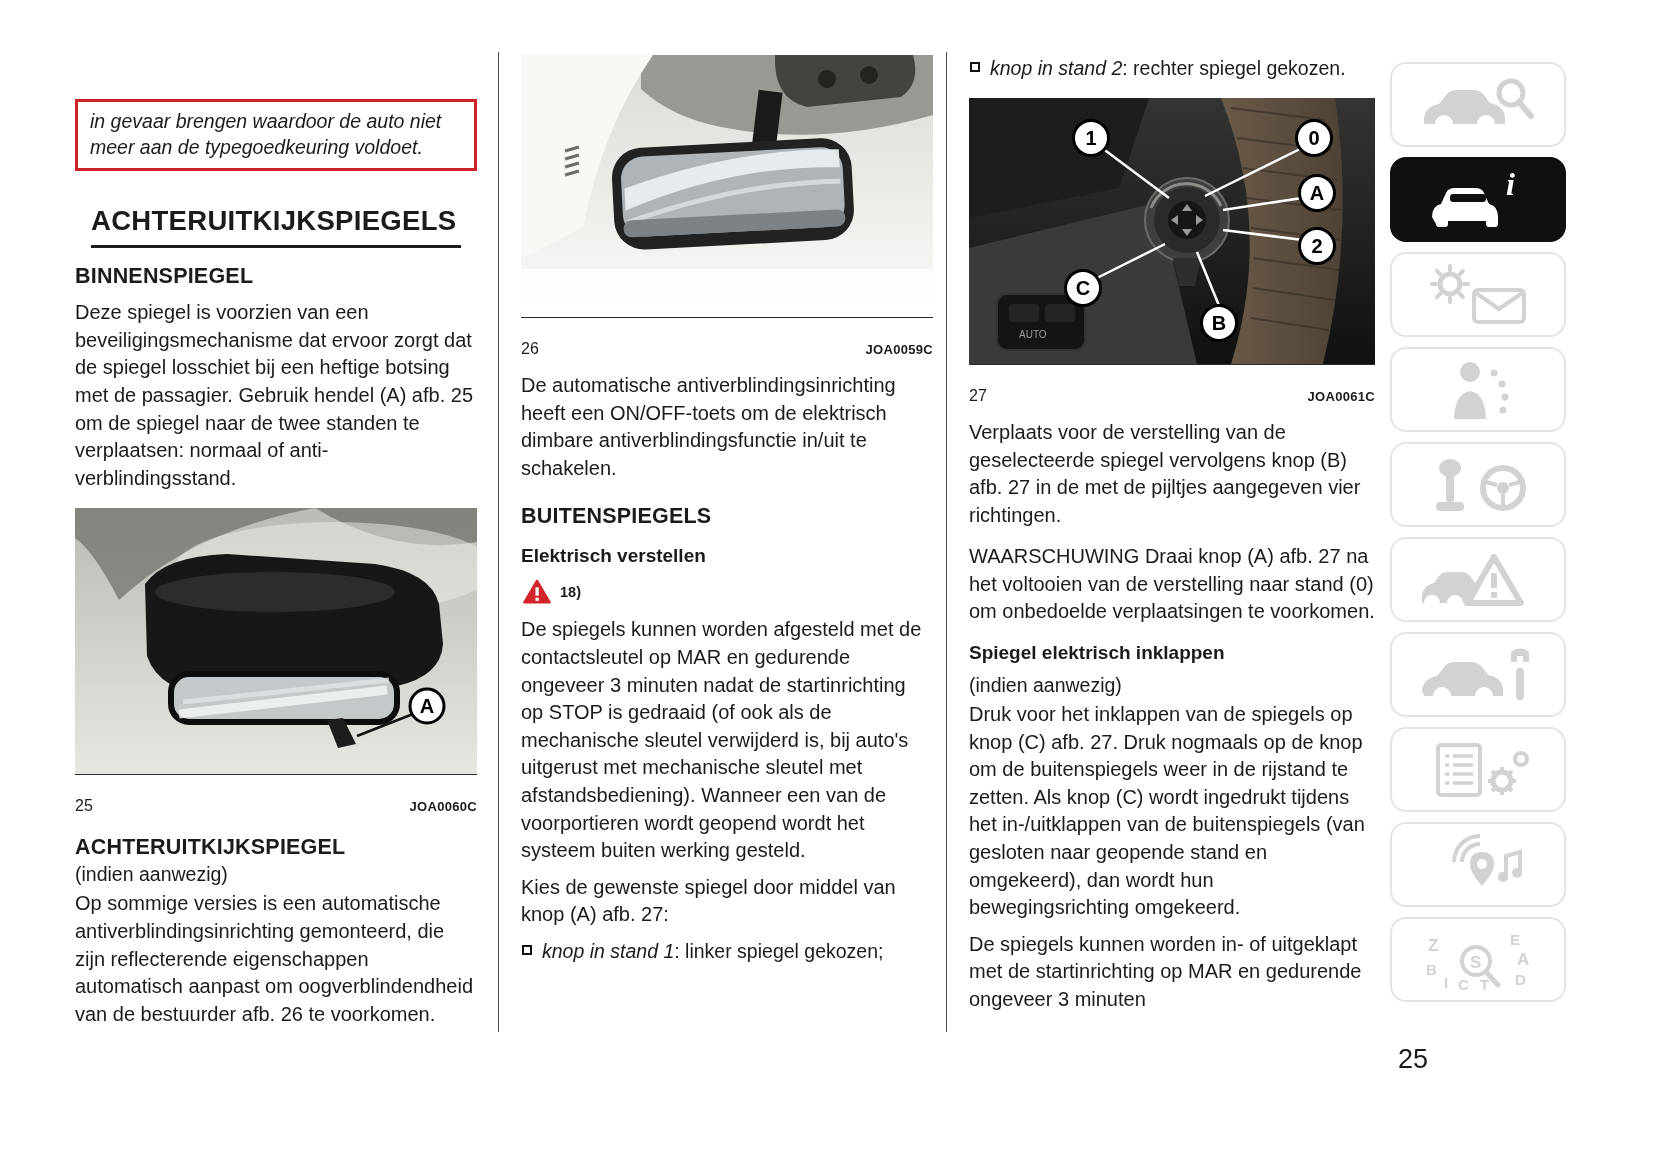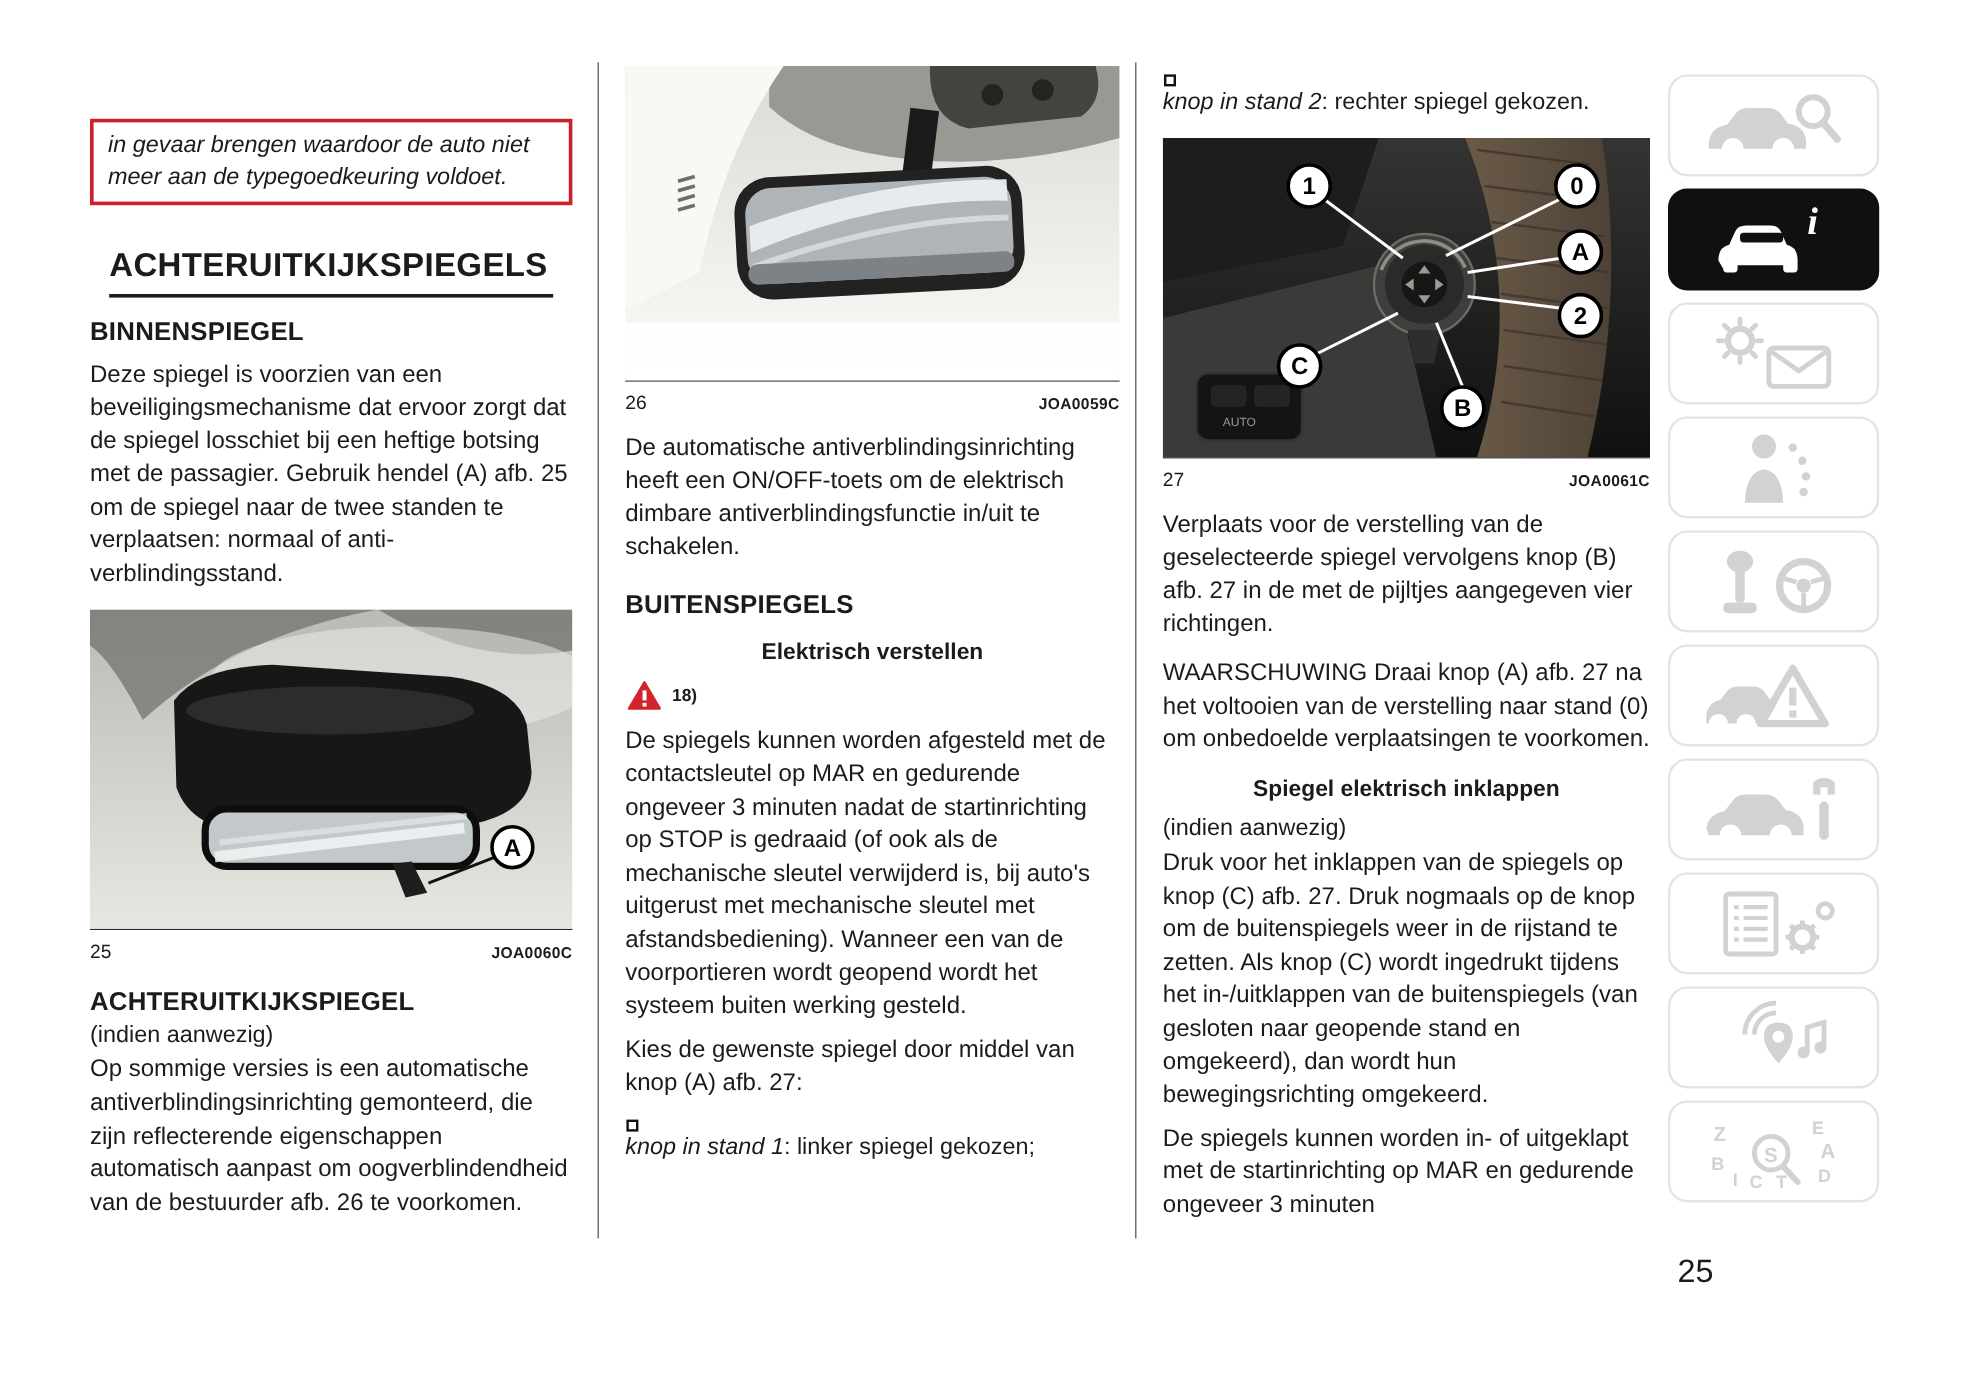--- a/index.html
+++ b/index.html
@@ -14,33 +14,33 @@
   .vdiv { position:absolute; top:52px; height:980px; width:1px; background:#4d4d4d; }
   #vdiv1 { left:498px; } #vdiv2 { left:946px; }
 
   .notice-box { border:3px solid #cc2128; padding:6px 12px 8px; font-style:italic;
                 font-size:19.5px; line-height:1.34;margin-top:44px; }
 
   h1.section { font-size:27.5px; font-weight:bold; letter-spacing:0.3px;
                margin:34px 16px 16px; padding-bottom:8px; border-bottom:3px solid #1c1c1c; }
   h2.sub { font-size:21.5px; font-weight:bold; margin:4px 0 10px; letter-spacing:0.2px; }
   h2.sub.tight { margin:20px 0 2px; line-height:1.12; }
-  h3.minor { font-size:19px; font-weight:bold; margin:16px 0 8px;text-align:center; }
+  h3.minor { font-size:19px; font-weight:bold; margin:16px 0 8px; }
 
   p.body { font-size:20px; line-height:1.38; margin:0 0 9px; }
   p.note { font-size:19.5px; line-height:1.38; margin:0 0 2px; }
 
   .figure { margin-top:16px; margin-bottom:8px; }
   .figure svg.photo { display:block; width:100%; height:auto; }
   .figcap { display:flex; justify-content:space-between; align-items:baseline;
-            border-top:1.5px solid #2a2a2a; padding-top:10px; margin-bottom:14px; }
+            border-top:1.5px solid #2a2a2a; padding-top:22px; margin-bottom:14px; }
   .fignum { font-size:16px; }
   .figcode { font-size:13px; font-weight:bold; letter-spacing:0.3px; }
 
-  .bullet { display:flex; margin:4px 0 10px; font-size:19.5px; line-height:1.38;flex-direction:column; }
+  .bullet { display:flex; margin:4px 0 10px; font-size:19.5px; line-height:1.38; }
   .sq { flex:none; width:10px; height:10px; border:2.5px solid #111; margin:7px 10px 0 1px; }
   .it { font-style:italic; }
 
   .warn-row { display:flex; align-items:center; gap:9px; margin:12px 0 12px 2px; }
   .warn-ref { font-size:14.5px; font-weight:bold; }
 
   .sidebar { position:absolute; left:1390px; top:62px; width:176px; }
   .tile { width:176px; height:85px; border:2px solid #e4e4e4; border-radius:16px;
           margin-bottom:10px; display:flex; align-items:center; justify-content:center;
           background:#ffffff; }

